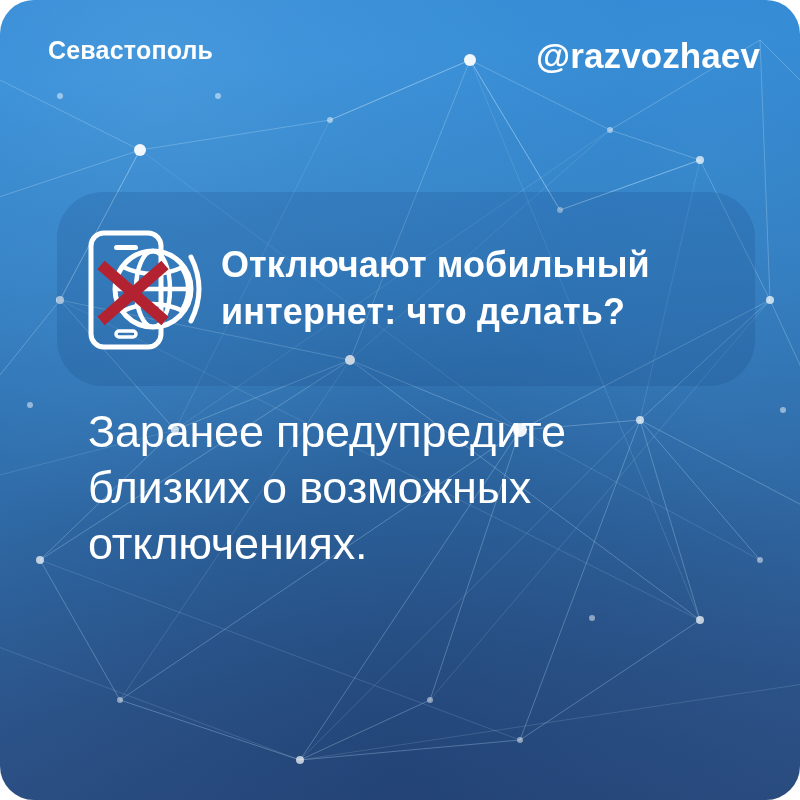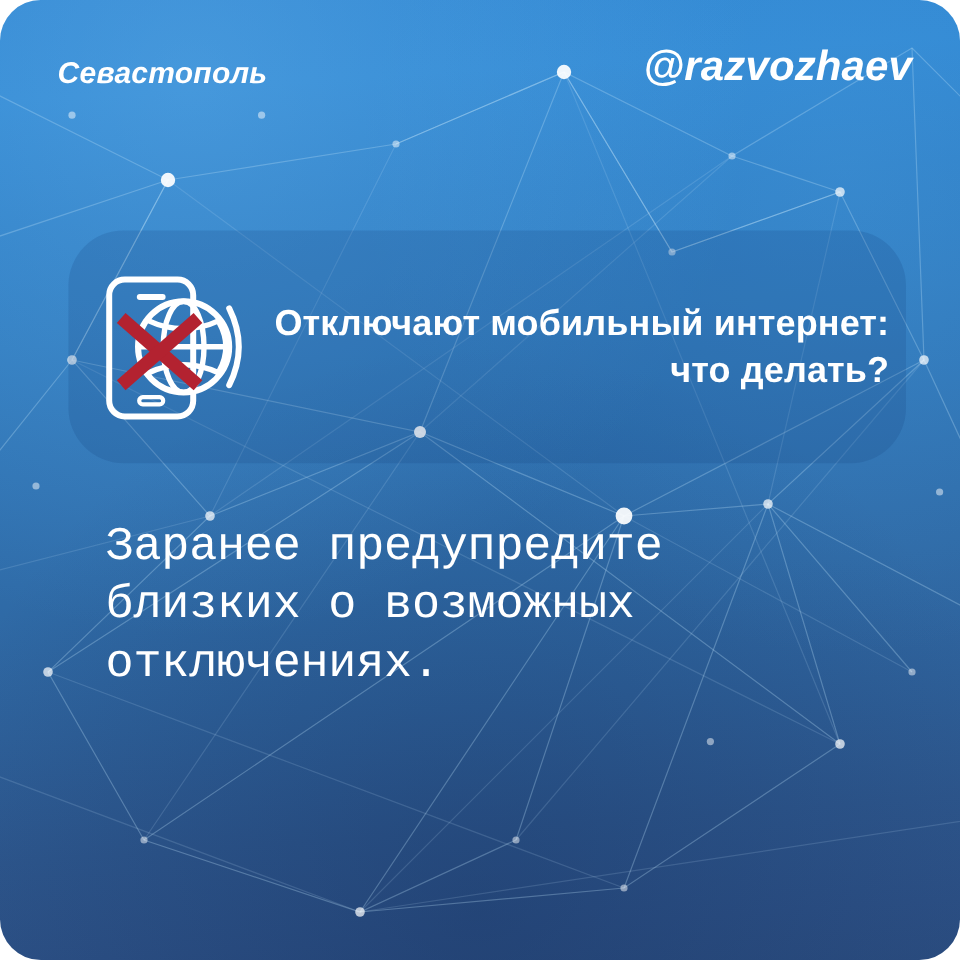--- a/index.html
+++ b/index.html
@@ -62,23 +62,22 @@
   .net-dot.xs { fill: rgba(255,255,255,0.48); }
 
   
   .header {
     position: absolute;
     top: 36px;
     left: 48px;
     right: 40px;
     height: 40px;
     display: flex;
-    align-items: flex-end;
+    align-items: flex-start;
     justify-content: space-between;
-    font-style: italic;
   }
   .city {
     color: #ffffff;
     font-size: 25px;
     font-weight: bold;
     letter-spacing: 0.2px;
     white-space: nowrap;
   }
   .handle {
     color: #ffffff;
@@ -107,41 +106,39 @@
     width: 140px;
     height: 140px;
     display: flex;
     align-items: center;
     justify-content: center;
   }
   .icon-wrap svg { display: block; }
 
   .headline {
     color: #ffffff;
-    font-size: 30px;
+    font-size: 36px;
     line-height: 1.30;
     font-weight: bold;
     letter-spacing: 0.1px;
     margin-left: 6px;
     max-width: 520px;
-    text-align: right;
   }
 
   
   .body-copy {
     position: absolute;
     left: 88px;
-    top: 432px;
+    top: 404px;
     width: 640px;
     color: #ffffff;
-    font-size: 39px;
+    font-size: 45px;
     line-height: 1.24;
     font-weight: 300;
     letter-spacing: -0.2px;
-    font-family: Liberation Mono, monospace;
   }
 </style>
 </head>
 <body>
 
 <div class="poster">
 
   <div class="sheen"></div>
 
   <div class="network">

